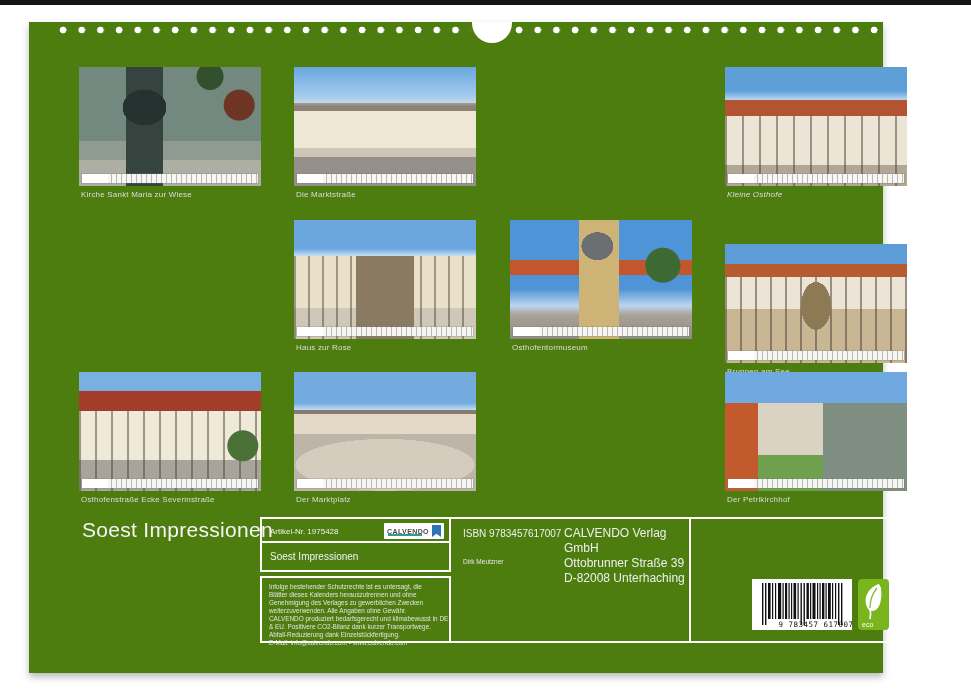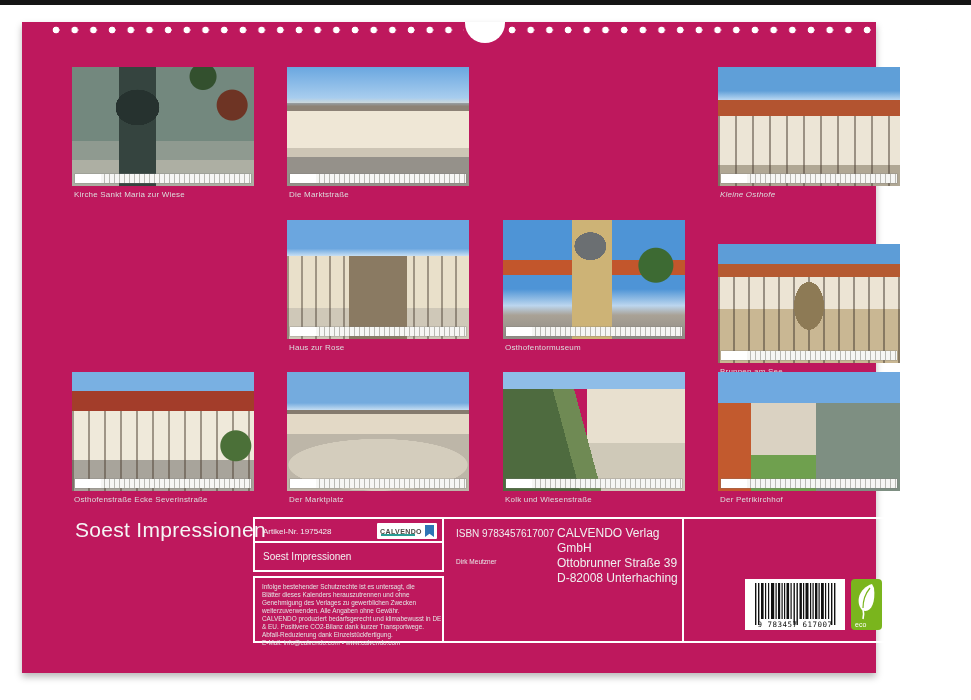--- a/index.html
+++ b/index.html
@@ -1,18 +1,18 @@
 <!DOCTYPE html>
 <html><head>
 <meta charset="utf-8">
 <style>
   html,body{margin:0;padding:0;}
   body{width:971px;height:700px;position:relative;background:#ffffff;font-family:"Liberation Sans",sans-serif;overflow:hidden;}
   .topbar{position:absolute;left:0;top:0;width:971px;height:5px;background:#141414;}
-  .panel{position:absolute;left:22px;top:22px;width:854px;height:651px;background:#be185d;box-shadow:0 4px 7px rgba(0,0,0,.28);}
+  .panel{position:absolute;left:29px;top:22px;width:854px;height:651px;background:#4d7c0f;box-shadow:0 4px 7px rgba(0,0,0,.28);}
   .holes{position:absolute;top:4px;height:8px;background:radial-gradient(circle at 4px 4px,#ffffff 0 3.3px,rgba(0,0,0,0) 3.6px);background-size:18.7px 8px;background-repeat:repeat-x;}
   .holes.left{left:30px;width:412px;}
   .holes.right{left:486px;width:420px;}
   .hanger-notch{position:absolute;left:443px;top:0;width:40px;height:21px;background:#ffffff;border-radius:0 0 22px 22px;}
   
   .cell{position:absolute;width:182px;margin:0;}
   .photo{position:relative;width:182px;height:119px;overflow:hidden;}
   .calstrip{position:absolute;left:3px;right:3px;bottom:3px;height:9px;background:
      linear-gradient(90deg,#ffffff 0 26px,rgba(0,0,0,0) 26px),
      repeating-linear-gradient(90deg,#f6f6f4 0 4.2px,#b9b9b4 4.2px 5px);
@@ -98,21 +98,21 @@
   .cvlogo .wordmark{font-size:7px;font-weight:bold;color:#4c4a45;letter-spacing:.4px;line-height:1;}
   .cvlogo .tagbar{position:absolute;left:4px;top:11px;width:34px;height:1.5px;background:#2a9d95;}
   .cvlogo .flag{position:absolute;right:3px;top:2px;width:9px;height:12px;background:#2e75b6;clip-path:polygon(0 0,100% 0,100% 100%,50% 72%,0 100%);}
   .seriestitle{position:absolute;left:8px;top:8px;font-size:10px;color:#f2f2f2;}
   .legal{position:absolute;left:7px;top:5px;font-size:6.4px;line-height:1.25;color:#e4e4e4;white-space:pre-line;}
   .isbn{position:absolute;left:12px;top:9px;font-size:10px;color:#f0f0f0;}
   .publisher{position:absolute;left:113px;top:7px;font-size:12px;line-height:1.25;color:#f0f0f0;white-space:pre-line;}
   .author{position:absolute;left:12px;top:39px;font-size:6.5px;color:#e8e8e8;}
   .barcode{position:absolute;left:61px;top:60px;width:100px;height:51px;background:#ffffff;}
   .barcode svg{position:absolute;left:0;top:0;}
-  .bcdigits{position:absolute;left:0;bottom:1px;width:100%;text-align:center;font-family:"DejaVu Sans Mono",monospace;font-size:7.5px;color:#111;letter-spacing:.5px;background:transparent;}
+  .bcdigits{position:absolute;left:0;bottom:1px;width:100%;text-align:center;font-family:"DejaVu Sans Mono",monospace;font-size:7.5px;color:#111;letter-spacing:.5px;background:transparent;padding-left:14px;}
   .eco{position:absolute;left:167px;top:60px;width:31px;height:51px;background:#7ab51d;border-radius:4px;}
   .eco svg{position:absolute;left:3px;top:3px;}
   .eco .ecolabel{position:absolute;left:4px;bottom:2px;font-size:7px;color:#ffffff;}
 </style>
 </head>
 <body>
 
 <div class="topbar"></div>
 
 <div class="panel">
@@ -162,26 +162,20 @@
     <div class="photo p10">
         <div class="calstrip"></div>
       </div>
     <figcaption>Der Marktplatz</figcaption>
   </figure>
   <figure class="cell" style="left:50px;top:350px;">
     <div class="photo p9">
         <div class="calstrip"></div>
       </div>
     <figcaption>Osthofenstraße Ecke Severinstraße</figcaption>
-  </figure>
-  <figure class="cell" style="left:481px;top:350px;">
-    <div class="photo p11">
-        <div class="calstrip"></div>
-      </div>
-    <figcaption>Kolk und Wiesenstraße</figcaption>
   </figure>
   <figure class="cell" style="left:696px;top:350px;border-radius:11px;">
     <div class="photo p12">
         <div class="calstrip"></div>
       </div>
     <figcaption>Der Petrikirchhof</figcaption>
   </figure>
 
   <div class="back-title">Soest Impressionen</div>
 

